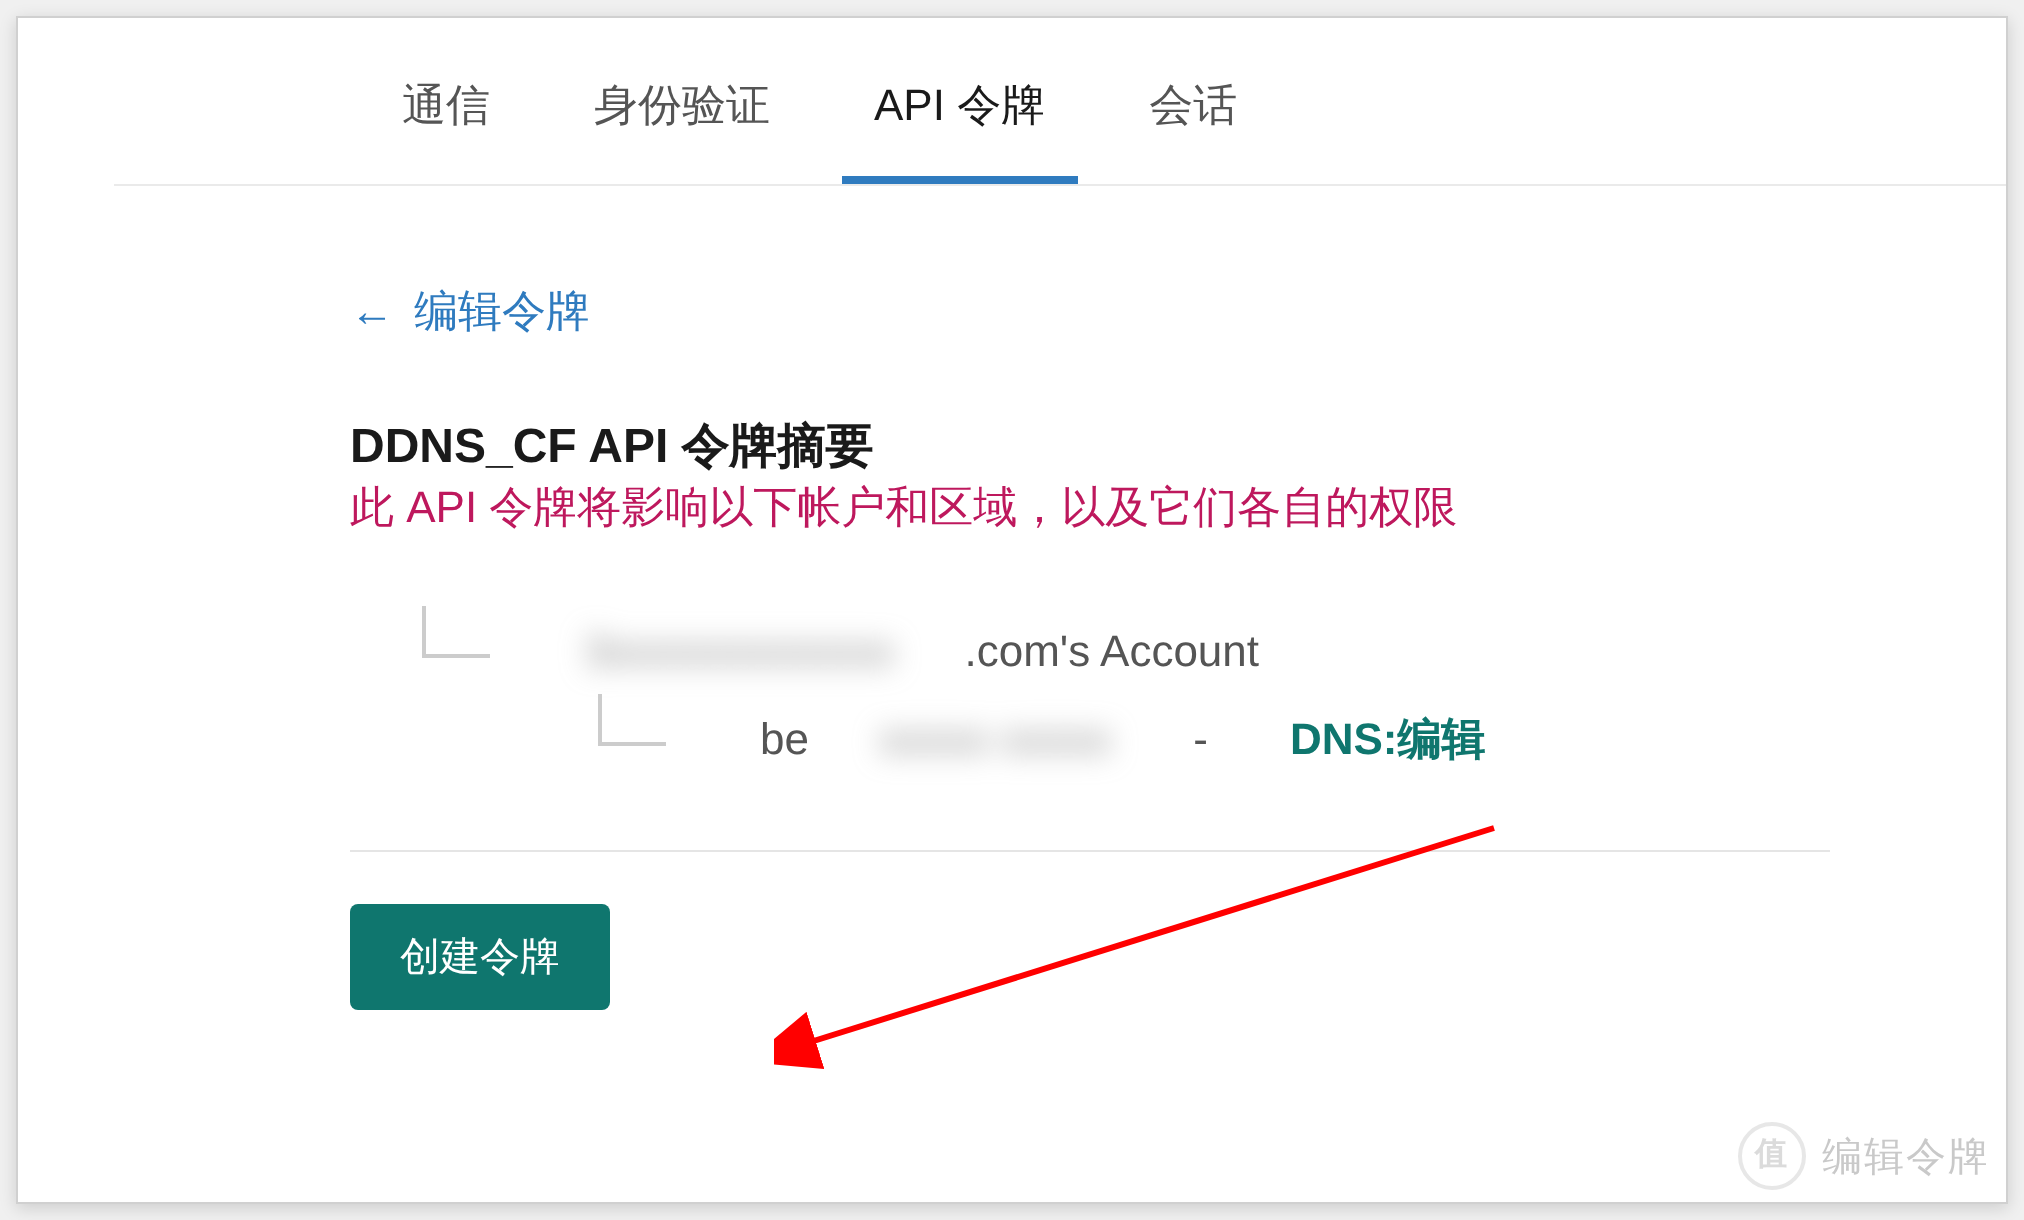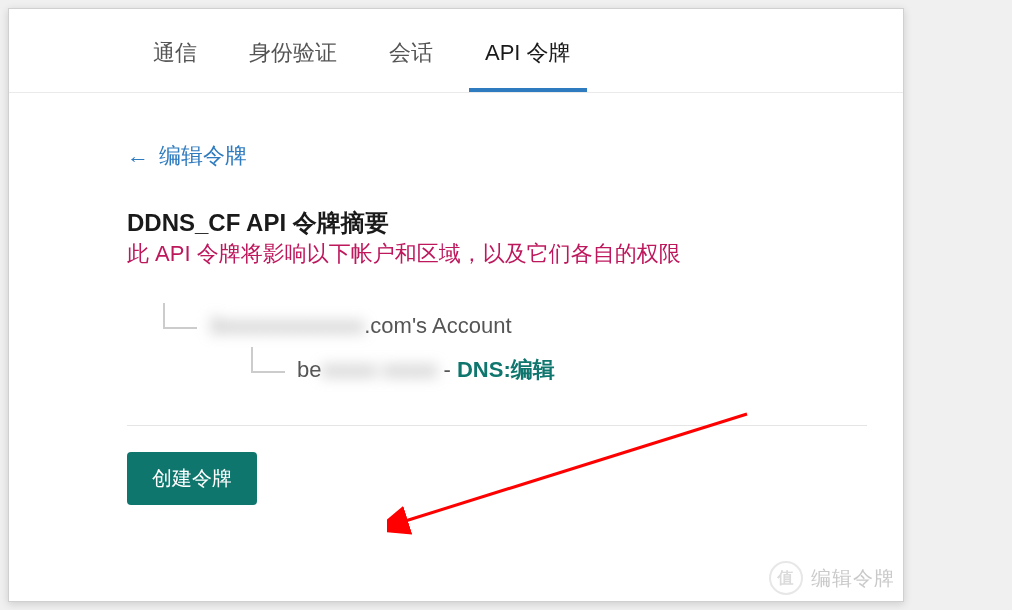--- a/index.html
+++ b/index.html
@@ -11,24 +11,25 @@
       font-family: -apple-system, BlinkMacSystemFont, "Segoe UI", "PingFang SC", "Microsoft YaHei", sans-serif;
       background: #f0f0f0;
       padding: 8px;
       width: 1012px;
       height: 610px;
     }
     .window {
       background: #fff;
       border: 1px solid #d0d0d0;
       box-shadow: 0 2px 8px rgba(0,0,0,0.15);
-      width: 896px;
+      width: 996px;
       height: 594px;
       position: relative;
       overflow: hidden;
+      padding-left: 48px;
     }
     .tabs {
       display: flex;
       padding-left: 118px;
       border-bottom: 1px solid #eaeaea;
       height: 84px;
       align-items: flex-end;
     }
     .tab {
       padding: 22px 26px 24px 26px;
@@ -79,20 +80,21 @@
       margin-left: 36px;
       margin-bottom: 40px;
     }
     .tree-row {
       display: flex;
       align-items: center;
       font-size: 22px;
       color: #555;
       margin-bottom: 16px;
       position: relative;
+      gap: 35px;
     }
     .tree-connector {
       display: inline-block;
       width: 34px;
       height: 26px;
       border-left: 2px solid #ccc;
       border-bottom: 2px solid #ccc;
       margin-right: 12px;
       margin-top: -20px;
     }
@@ -171,22 +173,22 @@
     }
   </style>
 </head>
 <body>
 
 <div class="window">
 
   <div class="tabs">
     <div class="tab">通信</div>
     <div class="tab">身份验证</div>
+    <div class="tab active">API 令牌</div>
     <div class="tab">会话</div>
-    <div class="tab active">API 令牌</div>
   </div>
 
   <div class="content">
 
     <div class="back-link">
       <span class="arrow">←</span>
       <span>编辑令牌</span>
     </div>
 
     <h2 class="title">DDNS_CF API 令牌摘要</h2>

